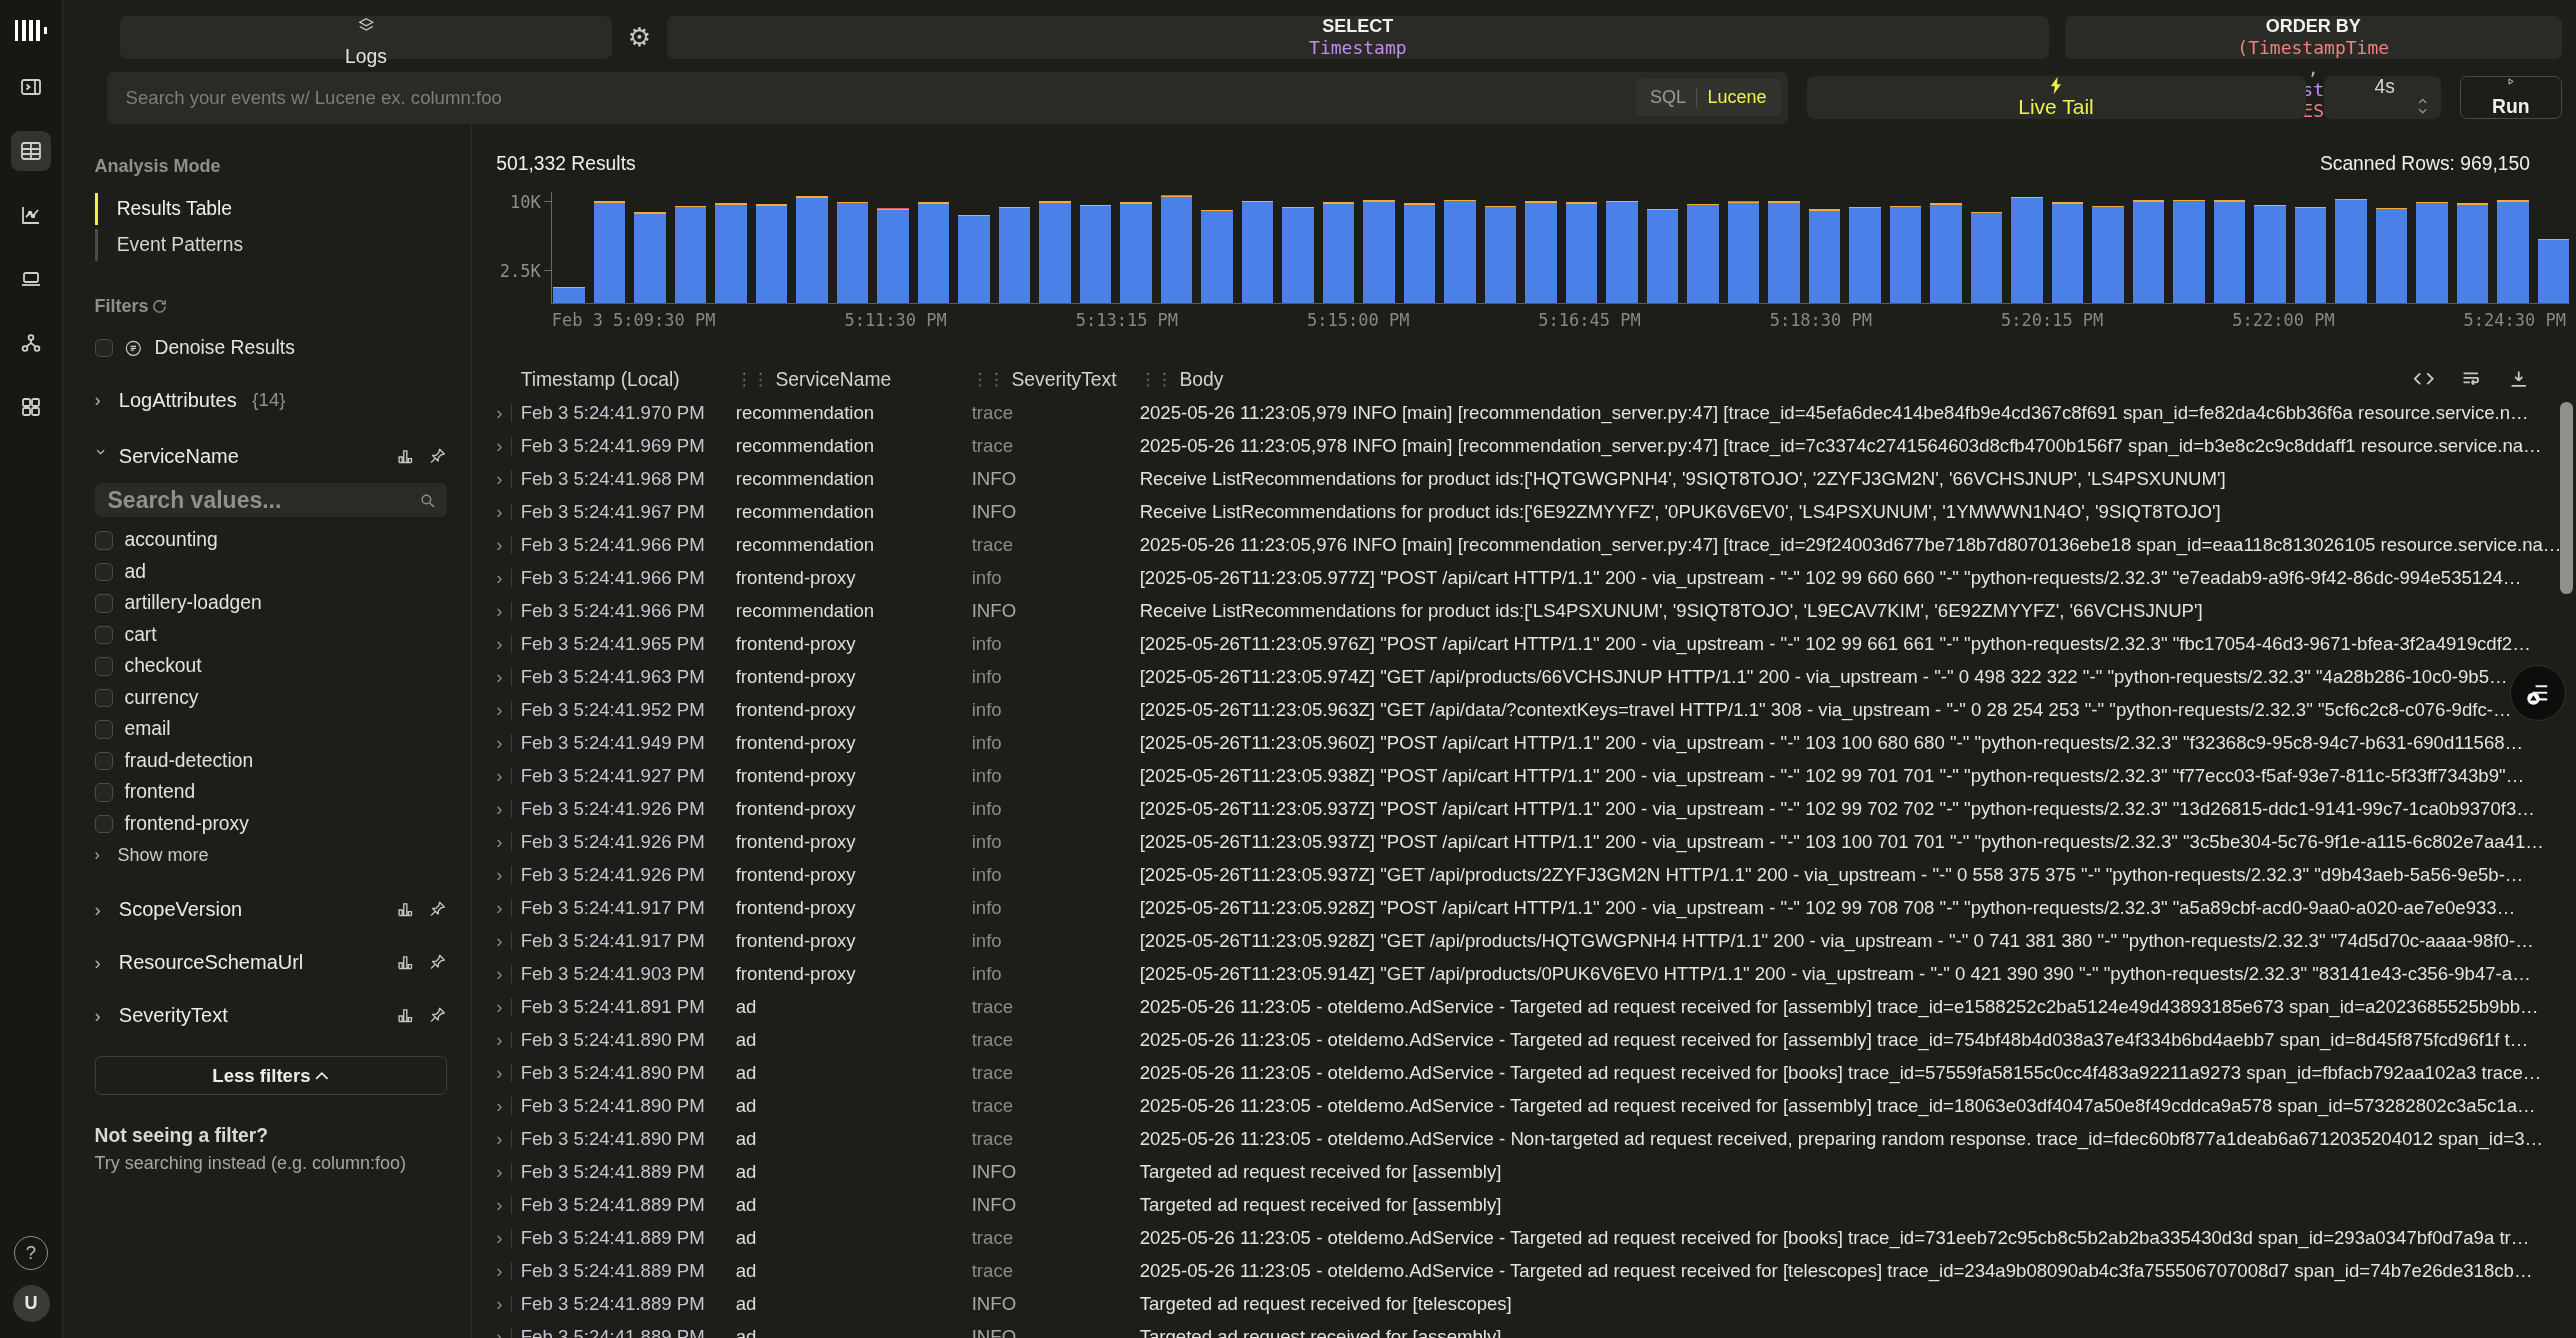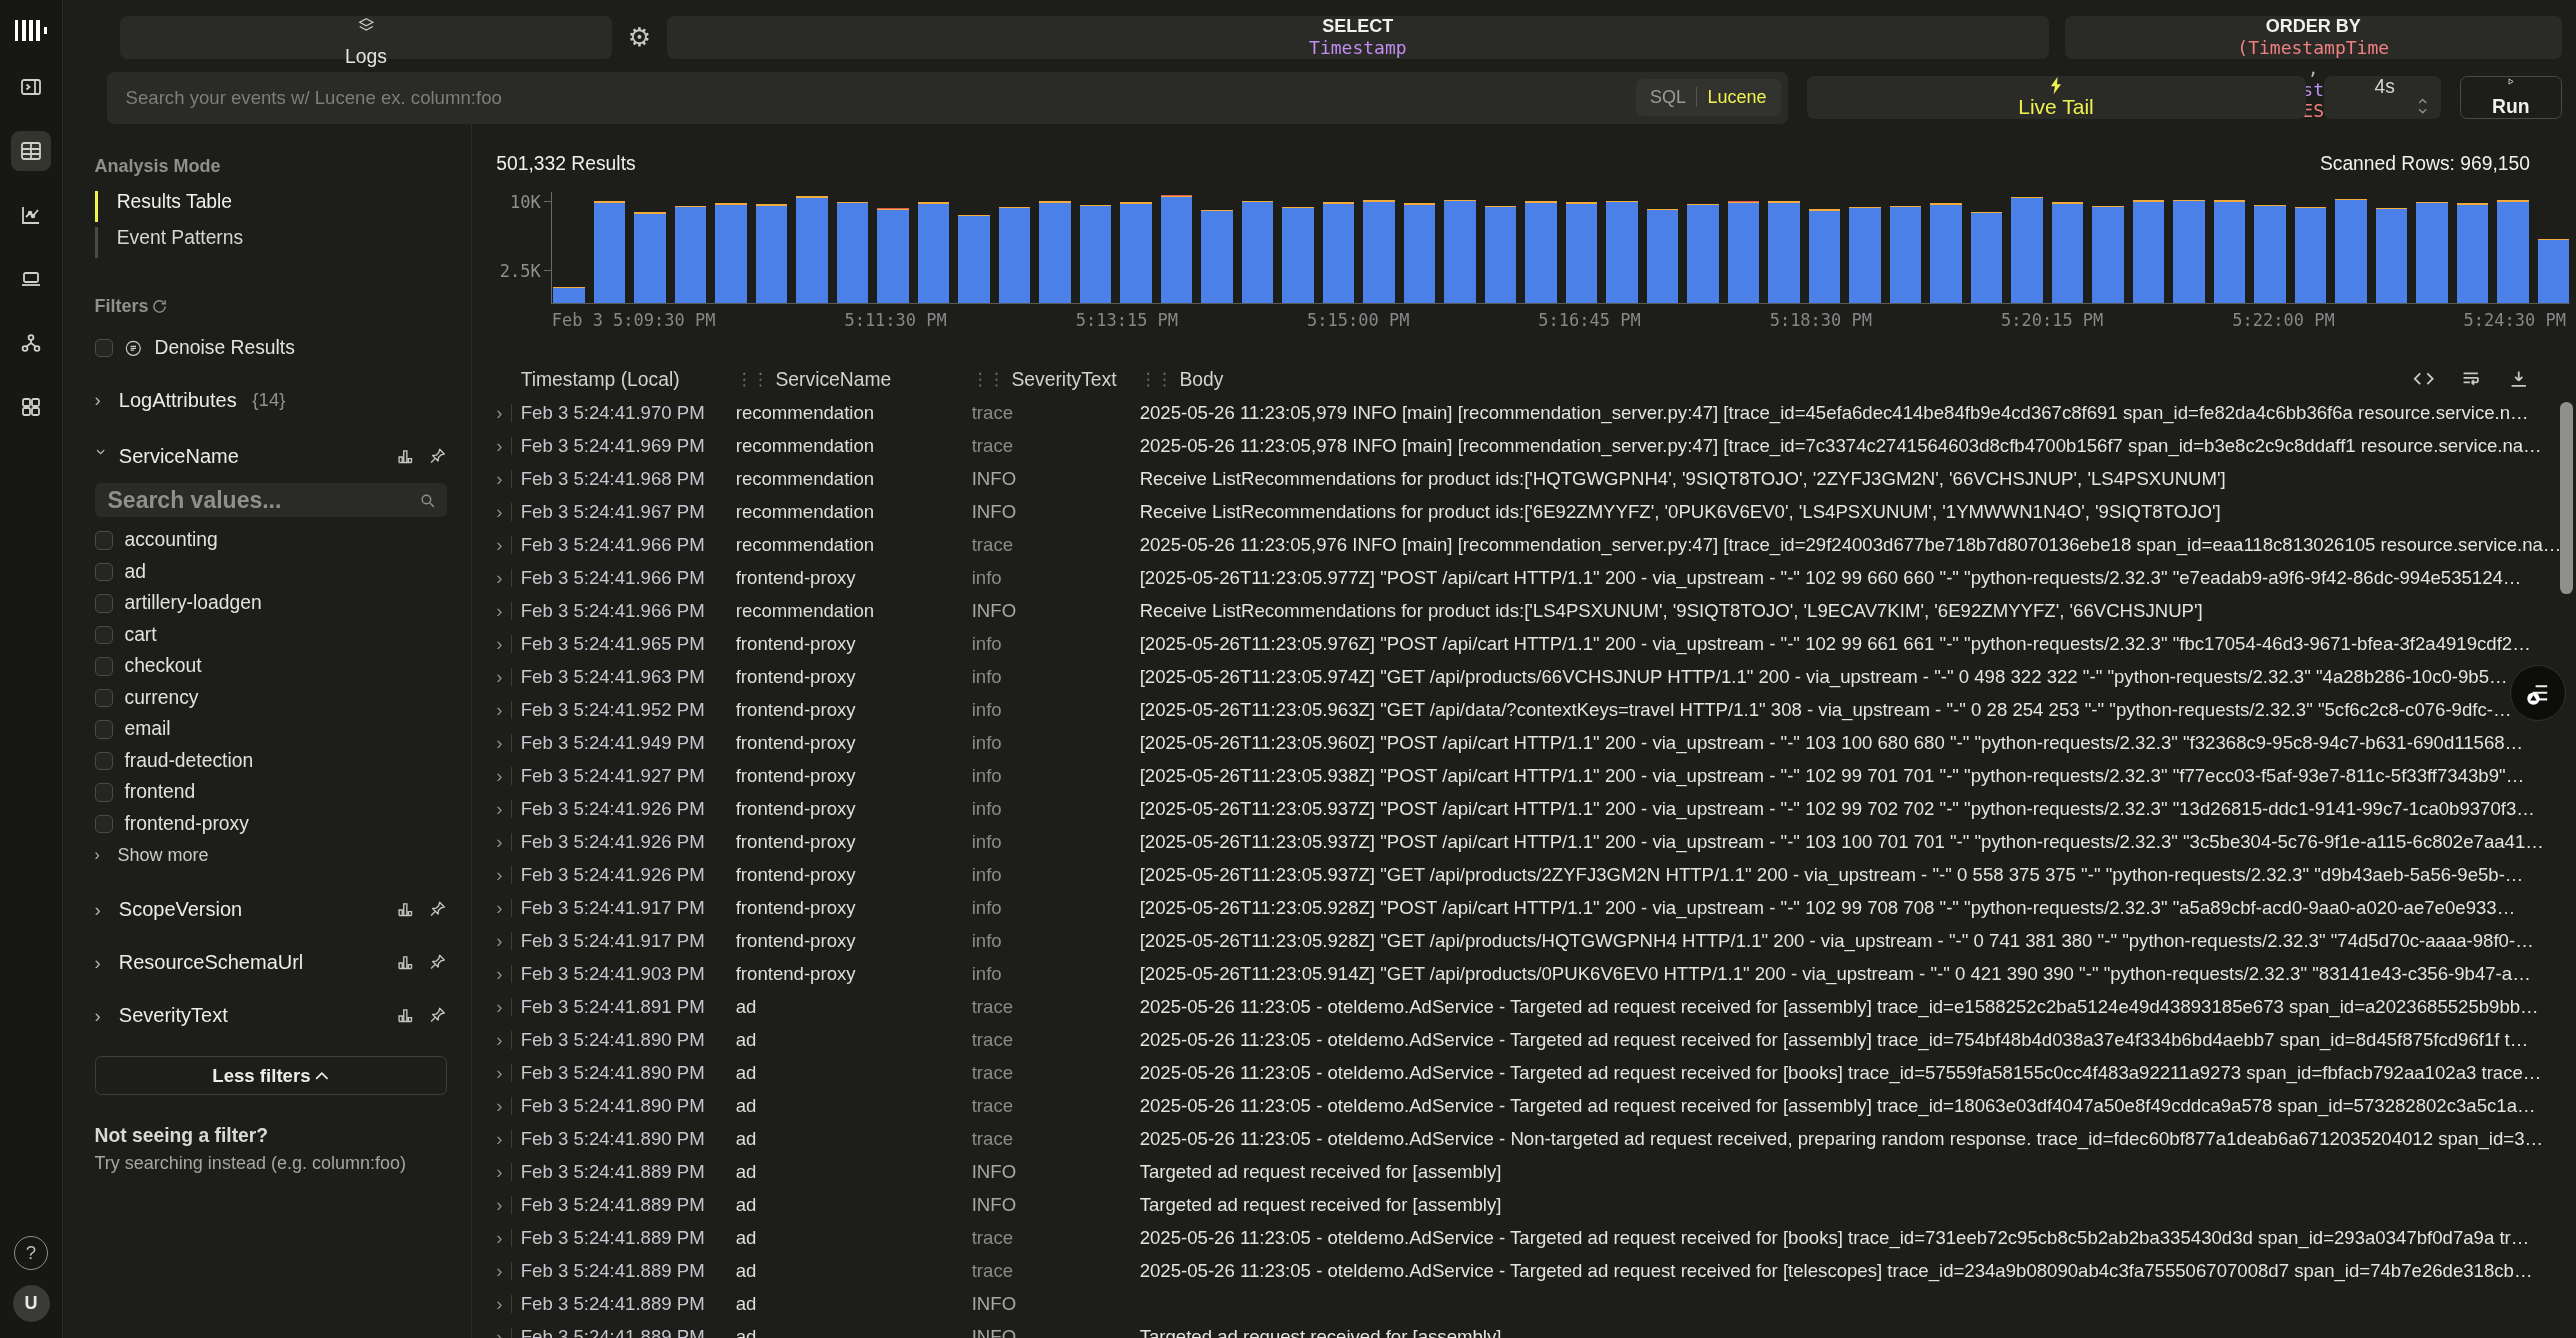--- a/index.html
+++ b/index.html
@@ -63,21 +63,21 @@
              justify-content:center; gap:10px; font-size:19.3px; font-weight:bold; color:#f0f0ed; cursor:pointer; }
   .run-btn svg { width:17px; height:17px; }
 
   
   .content { flex:1; display:flex; min-height:0; }
 
   
   .sidebar { width:409px; flex:none; border-right:0.7px solid #2c2c29; padding:31.5px 24px 0 31.5px; overflow:hidden; }
   .sb-h { color:#8f8f8c; font-size:18px; font-weight:bold; }
   .modes { margin-top:14.3px; }
-  .mode { display:flex; height:36px; cursor:pointer; }
+  .mode { display:flex; align-items:center; height:36px; cursor:pointer; }
   .mode .ind { width:3.6px; height:31.5px; background:#4a4a46; margin-right:18.6px; flex:none; }
   .mode.active .ind { background:#eff24e; }
   .mode .mlabel { font-size:19.3px; color:#d6d6d3; }
   .mode.active .mlabel { color:#f0f0ed; }
   .filters-h { margin-top:33px; display:flex; align-items:center; gap:2px; }
   .filters-h svg { width:17px; height:17px; color:#8f8f8c; }
   .chk-row { display:flex; align-items:center; gap:11.4px; margin-top:20px; cursor:pointer; }
   .cb { width:18.6px; height:18.6px; border:1.4px solid #4b4b47; border-radius:5px; background:#252522; flex:none; }
   .denoise-ic { color:#c9c9c6; } .denoise-ic svg { width:18.6px; height:18.6px; display:block; }
   .chk-lbl { font-size:19.3px; color:#e2e2df; }
@@ -1040,20 +1040,21 @@
             </div>
 
             <div class="trow">
               <div class="c-exp">
                 <span>›</span>
                 <span class="vbar"></span>
               </div>
               <div class="c-ts">Feb 3 5:24:41.889 PM</div>
               <div class="c-svc">ad</div>
               <div class="c-sev sev-info">INFO</div>
+              <div class="c-body">Targeted ad request received for [telescopes]</div>
             </div>
 
             <div class="trow">
               <div class="c-exp">
                 <span>›</span>
                 <span class="vbar"></span>
               </div>
               <div class="c-ts">Feb 3 5:24:41.889 PM</div>
               <div class="c-svc">ad</div>
               <div class="c-sev sev-info">INFO</div>

